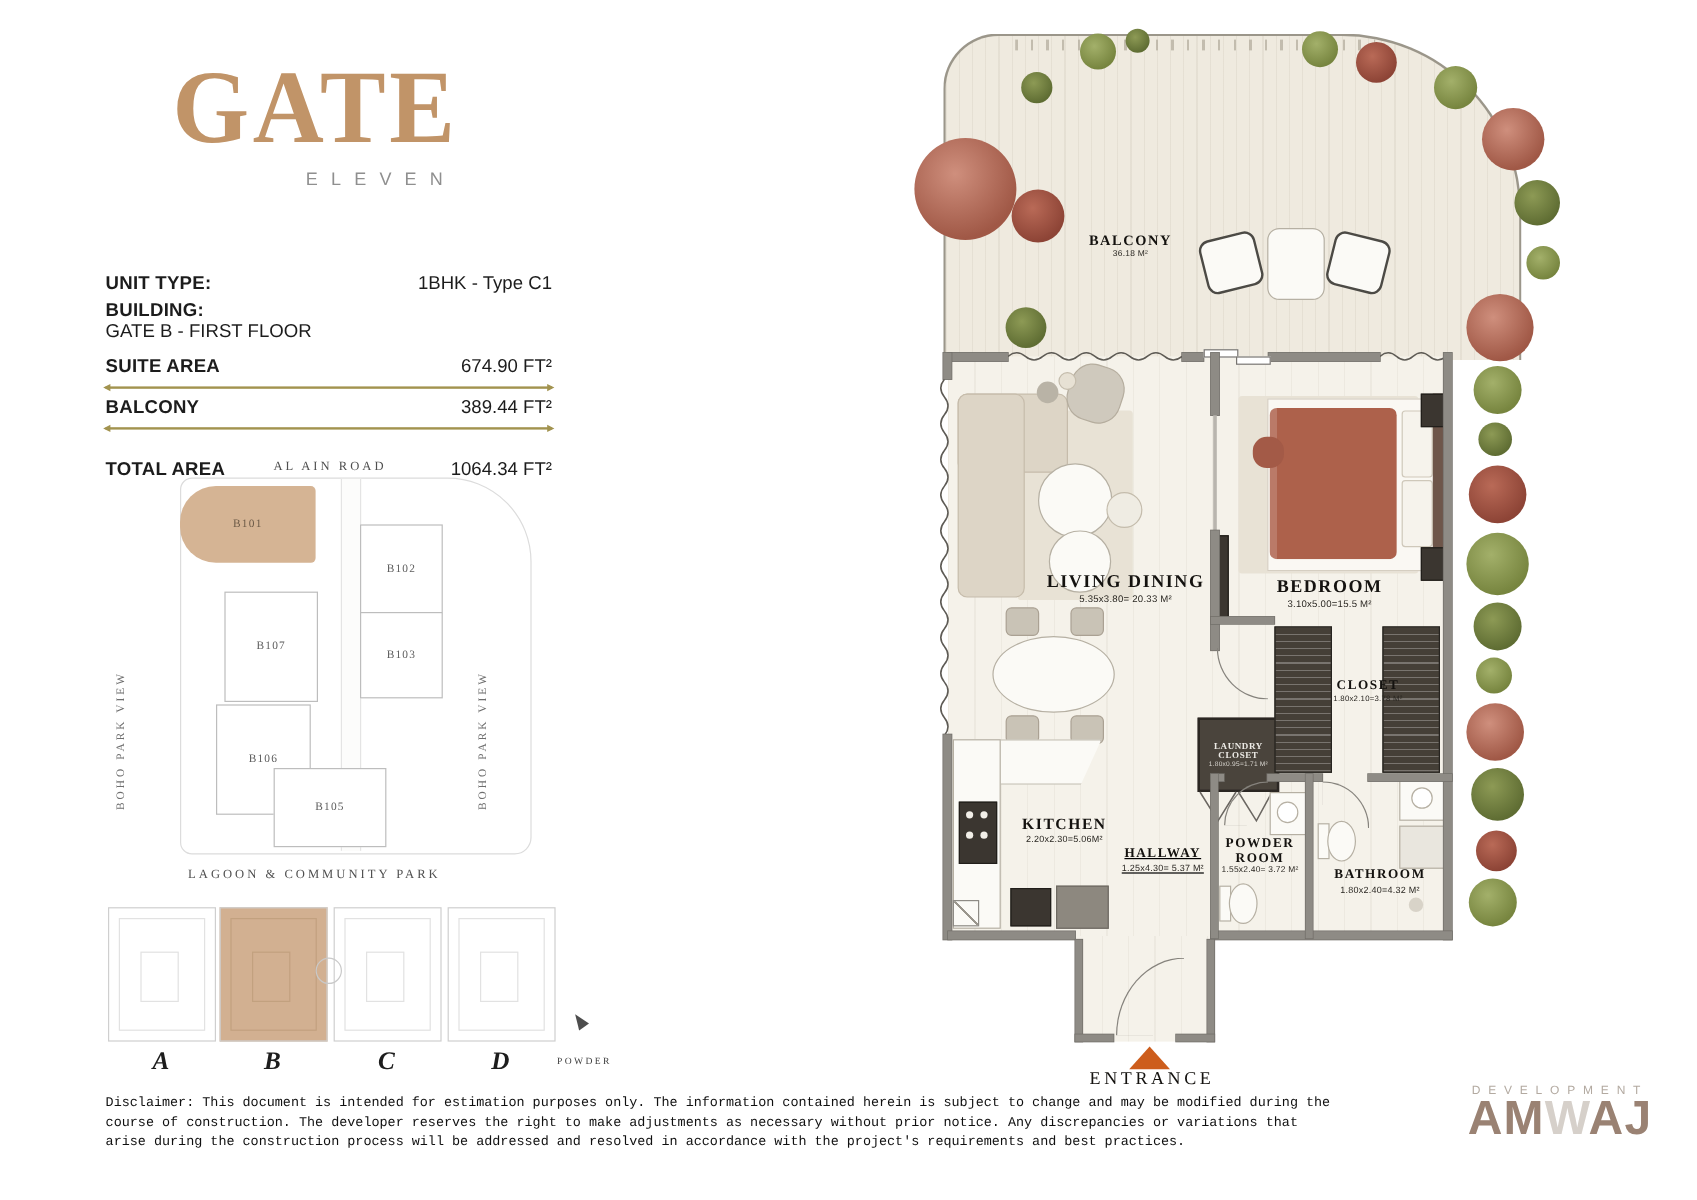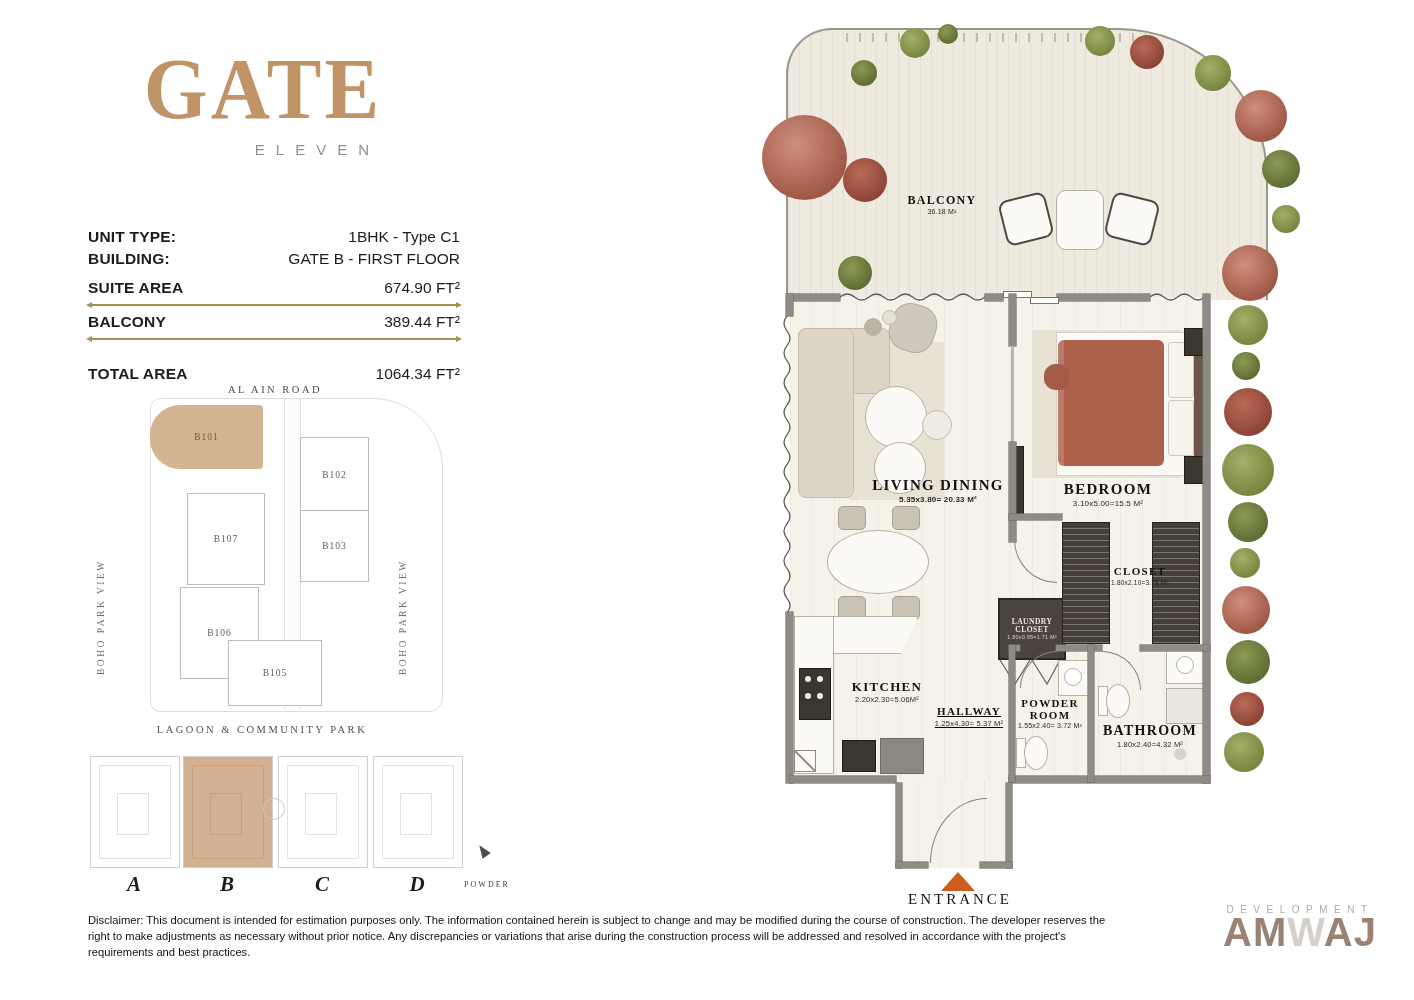--- a/index.html
+++ b/index.html
@@ -66,39 +66,39 @@
   .rname{font-family:"Liberation Serif",serif;font-weight:700;letter-spacing:1.3px;color:#14120f;line-height:1.05;}
   .rdims{font-size:7.5px;color:#2a2722;letter-spacing:.2px;margin-top:1px;}
   .arc-a{border-left:1.4px solid #85827c;border-top:1.4px solid #85827c;border-top-left-radius:100%;}
   .arc-b{border-right:1.4px solid #85827c;border-top:1.4px solid #85827c;border-top-right-radius:100%;}
   .arc-c{border-left:1.4px solid #85827c;border-bottom:1.4px solid #85827c;border-bottom-left-radius:100%;}
   .slide-door{background:#ffffff;border:1px solid #777470;}
   .entr-tri{width:0;height:0;border-left:17px solid transparent;border-right:17px solid transparent;border-bottom:19px solid #cd5d1c;}
   .entr-label{font-family:"Liberation Serif",serif;font-weight:400;font-size:15px;letter-spacing:3px;color:#14120f;text-align:center;}
 
   
-  .disclaimer{font-size:11.2px;line-height:1.45;color:#101010;}
+  .disclaimer{font-size:11.2px;line-height:1.45;color:#101010;font-family:Liberation Mono, monospace;}
   .amwaj{font-weight:700;font-size:40px;letter-spacing:1px;color:#9a8273;text-align:center;}
   .amwaj .lite{color:#d6d0ca;}
   .amwaj-sub{font-size:10px;letter-spacing:6.5px;color:#b3aaa1;text-align:center;}
 </style>
 </head>
 <body>
 
 <div id="page">
 
   <div class="abs logo-gate" style="left:128px;top:46px;width:270px;">GATE</div>
   <div class="abs logo-eleven" style="left:130px;top:141px;width:250px;">ELEVEN</div>
 
   <div class="abs" style="left:88px;top:228px;width:372px;">
     <div class="inf-row">
       <span class="inf-label">UNIT TYPE:</span>
       <span class="inf-value">1BHK - Type C1</span>
     </div>
-    <div class="inf-row" style="margin-top:4px;">
+    <div class="inf-row" style="margin-top:4px;flex-direction:column;">
       <span class="inf-label">BUILDING:</span>
       <span class="inf-value">GATE B - FIRST FLOOR</span>
     </div>
     <div class="inf-row" style="margin-top:11px;">
       <span class="inf-label">SUITE AREA</span>
       <span class="inf-value">674.90 FT²</span>
     </div>
     <div class="gold-line" style="margin-top:7px;"></div>
     <div class="inf-row" style="margin-top:7px;">
       <span class="inf-label">BALCONY</span>
@@ -298,21 +298,21 @@
   <div class="abs wall" style="left:896px;top:862px;width:32px;height:6px;"></div>
   <div class="abs wall" style="left:980px;top:862px;width:32px;height:6px;"></div>
 
   <div class="abs arc-c" style="left:1014px;top:540px;width:42px;height:42px;"></div>
   <div class="abs arc-a" style="left:1020px;top:651px;width:36px;height:36px;"></div>
   <div class="abs arc-b" style="left:1102px;top:651px;width:38px;height:38px;"></div>
   <div class="abs arc-a" style="left:930px;top:798px;width:56px;height:64px;"></div>
 
   <div class="abs rlabel" style="left:858px;top:478px;width:160px;">
     <div class="rname" style="font-size:15px;">LIVING DINING</div>
-    <div class="rdims" style="font-size:8px;font-weight:bold;">5.35x3.80= 20.33 M²</div>
+    <div class="rdims" style="font-size:8px;">5.35x3.80= 20.33 M²</div>
   </div>
   <div class="abs rlabel" style="left:1038px;top:482px;width:140px;">
     <div class="rname" style="font-size:15px;">BEDROOM</div>
     <div class="rdims" style="font-size:8px;">3.10x5.00=15.5 M²</div>
   </div>
   <div class="abs rlabel" style="left:1100px;top:566px;width:80px;">
     <div class="rname" style="font-size:11px;">CLOSET</div>
     <div class="rdims" style="font-size:6.5px;">1.80x2.10=3.78 M²</div>
   </div>
   <div class="abs rlabel" style="left:832px;top:680px;width:110px;">
@@ -321,21 +321,21 @@
   </div>
   <div class="abs rlabel" style="left:924px;top:706px;width:90px;text-decoration:underline;">
     <div class="rname" style="font-size:11px;">HALLWAY</div>
     <div class="rdims" style="font-size:7.5px;">1.25x4.30= 5.37 M²</div>
   </div>
   <div class="abs rlabel" style="left:1010px;top:698px;width:80px;">
     <div class="rname" style="font-size:11px;">POWDER ROOM</div>
     <div class="rdims" style="font-size:7px;">1.55x2.40= 3.72 M²</div>
   </div>
   <div class="abs rlabel" style="left:1094px;top:724px;width:112px;">
-    <div class="rname" style="font-size:14px;">BATHROOM</div>
+    <div class="rname" style="font-size:11px;">BATHROOM</div>
     <div class="rdims" style="font-size:7.5px;">1.80x2.40=4.32 M²</div>
   </div>
 
   <div class="abs entr-tri" style="left:941px;top:872px;"></div>
   <div class="abs entr-label" style="left:890px;top:891px;width:140px;">ENTRANCE</div>
 
   <div class="abs disclaimer" style="left:88px;top:912px;width:1022px;">Disclaimer: This document is intended for estimation purposes only. The information contained herein is subject to change and may be modified during the course of construction. The developer reserves the right to make adjustments as necessary without prior notice. Any discrepancies or variations that arise during the construction process will be addressed and resolved in accordance with the project's requirements and best practices.</div>
   <div class="abs amwaj" style="left:1195px;top:910px;width:210px;">
     <span>AM</span><span class="lite">W</span><span>AJ</span>
   </div>

